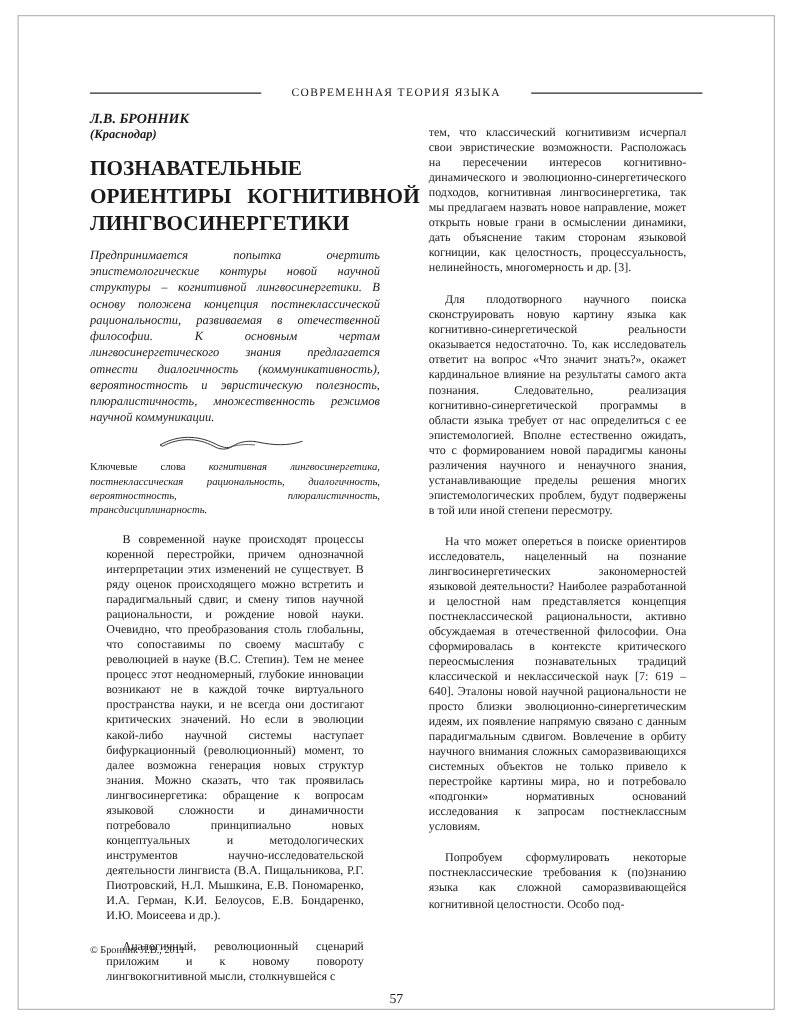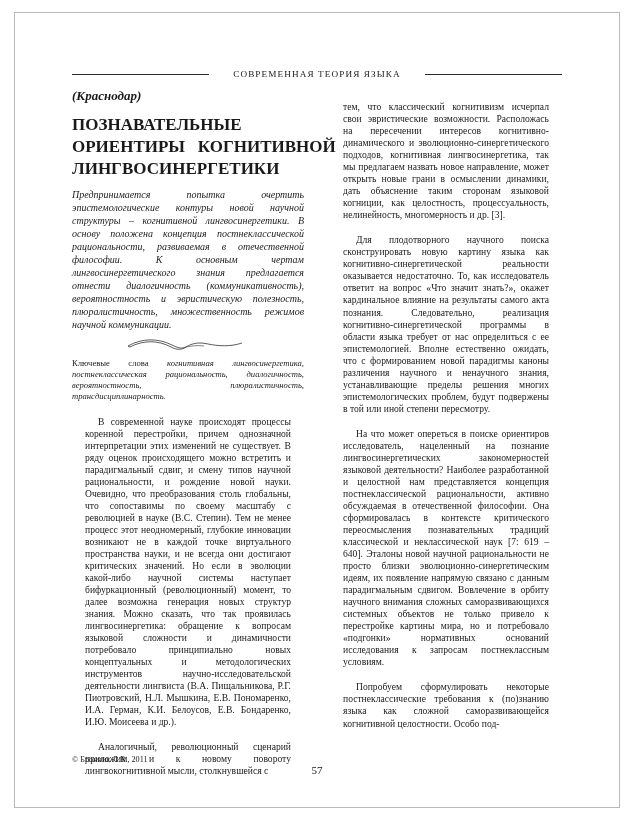--- a/index.html
+++ b/index.html
@@ -64,21 +64,21 @@
   .col-right { left: 330px; }
 
   .author {
     font-size: 11.2px;
     font-style: italic;
     font-weight: bold;
     line-height: 1.28;
     margin: 0 0 0 0;
   }
   .city {
-    font-size: 13px;
+    font-size: 10px;
     font-style: italic;
     font-weight: bold;
     line-height: 1.28;
     margin: 0 0 9px 0;
   }
   .title {
     font-size: 17px;
     font-weight: bold;
     line-height: 1.3;
     margin: 0 0 8px 0;
@@ -126,39 +126,40 @@
 
   .copyright {
     position: absolute;
     left: 72px;
     top: 755px;
     font-size: 8.2px;
   }
   .pagenum {
     position: absolute;
     left: 0;
-    top: 764px;
+    top: 793px;
     width: 634px;
     text-align: center;
     font-size: 11px;
   }
 </style>
 </head>
 <body>
 
 <div class="page">
   <div class="frame"></div>
 
   <div class="runhead">
     <span class="rule"></span>
     <span class="rh-text">СОВРЕМЕННАЯ ТЕОРИЯ ЯЗЫКА</span>
     <span class="rule"></span>
   </div>
 
   <div class="col col-left">
+    <div class="author">Л.В. БРОННИК</div>
     <div class="city">(Краснодар)</div>
 
     <h1 class="title">
       <span class="t-line">ПОЗНАВАТЕЛЬНЫЕ</span>
       <span class="t-line">ОРИЕНТИРЫ   КОГНИТИВНОЙ</span>
       <span class="t-line">ЛИНГВОСИНЕРГЕТИКИ</span>
     </h1>
 
     <div class="abstract">Предпринимается попытка очертить эпистемологические контуры новой научной структуры – когнитивной лингвосинергетики. В основу положена концепция постнеклассической рациональности, развиваемая в отечественной философии. К основным чертам лингвосинергетического знания предлагается отнести диалогичность (коммуникативность), вероятностность и эвристическую полезность, плюралистичность, множественность режимов научной коммуникации.</div>
 

